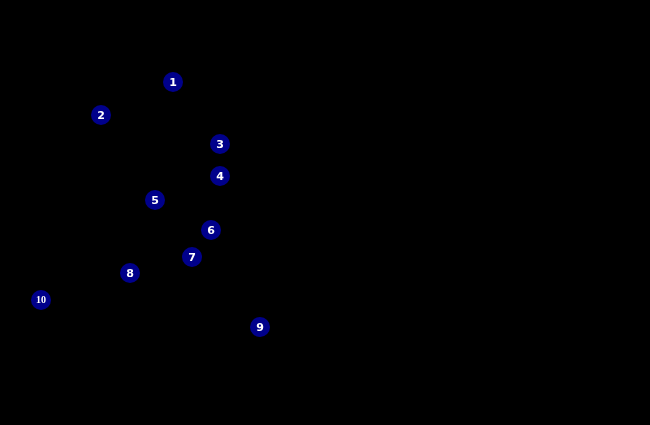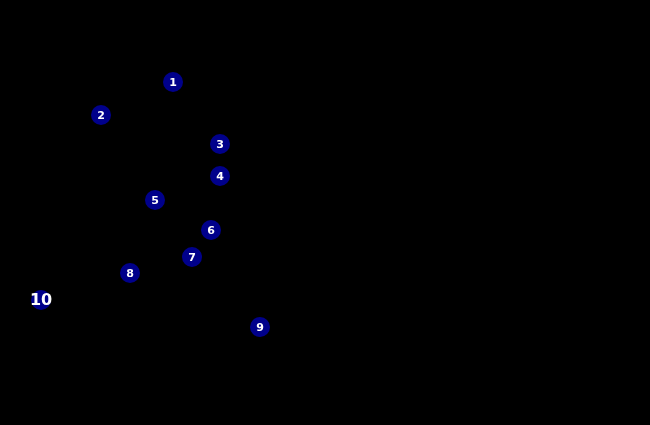--- a/index.html
+++ b/index.html
@@ -29,21 +29,22 @@
       align-items: center;
       justify-content: center;
       font-weight: bold;
       font-size: 11px;
       line-height: 1;
       transform: translate(-50%, -50%);
       cursor: pointer;
       user-select: none;
     }
     .marker.two-digit {
-      font-size: 16px;
+      font-size: 10px;
+      font-family: Liberation Serif, serif;
     }
   </style>
 </head>
 <body>
 
 <div id="canvas" style="background: rgb(0, 0, 0);">
     <div class="marker" style="left: 173px; top: 82px; background: rgb(0, 0, 139); color: rgb(255, 255, 255); width: 20px; height: 20px;">1</div>
     <div class="marker" style="left: 101px; top: 115px; background: rgb(0, 0, 139); color: rgb(255, 255, 255); width: 20px; height: 20px;">2</div>
     <div class="marker" style="left: 220px; top: 144px; background: rgb(0, 0, 139); color: rgb(255, 255, 255); width: 20px; height: 20px;">3</div>
     <div class="marker" style="left: 220px; top: 176px; background: rgb(0, 0, 139); color: rgb(255, 255, 255); width: 20px; height: 20px;">4</div>

